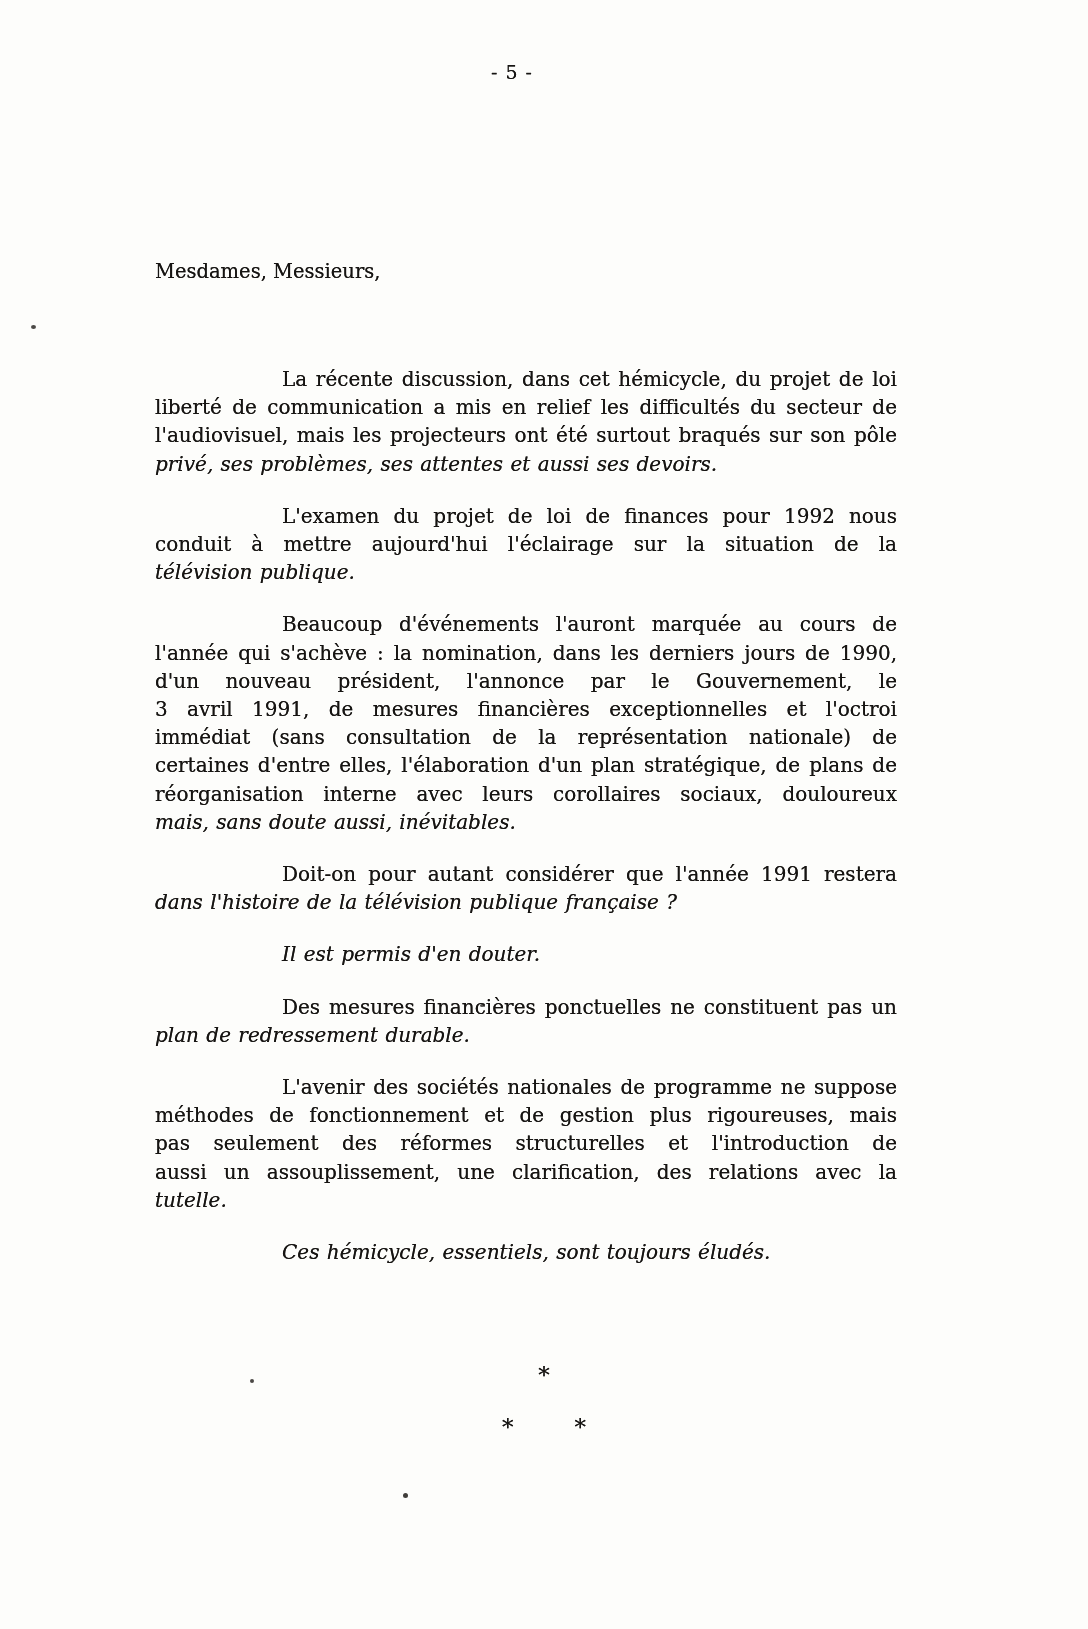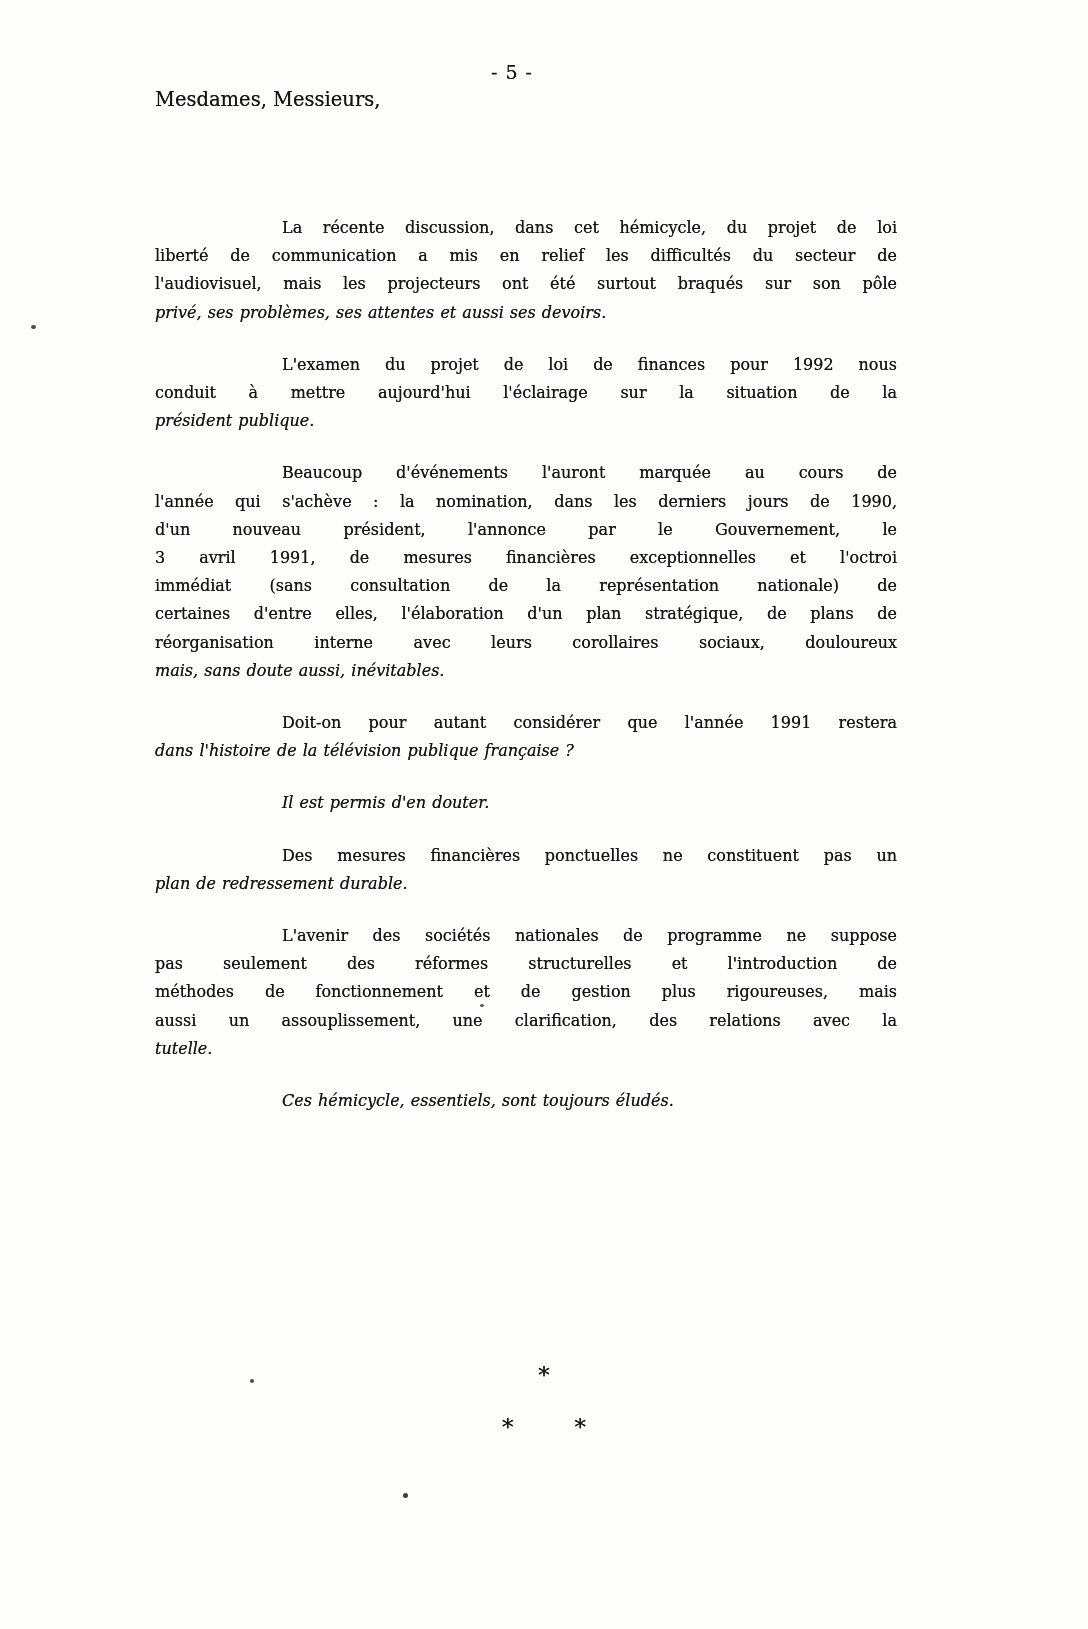--- a/index.html
+++ b/index.html
@@ -26,26 +26,27 @@
   .page-number {
     margin-top: 58px;
     line-height: 28px;
     font-size: 19px;
     text-align: center;
     position: relative;
     left: -14px;
     letter-spacing: 1px;
   }
   .salutation {
+    margin-top: 172px;
     font-size: 19.5px;
     line-height: 28px;
   }
   .paragraphs {
-    margin-top: 100px;
-    font-size: 16px;
+    margin-top: 79px;
+    font-size: 20px;
   }
   .para {
     margin: 0 0 24px 0;
   }
   .line {
     line-height: 28.2px;
     text-align: justify;
     text-align-last: justify;
     word-spacing: 1px;
   }
@@ -89,21 +90,21 @@
     <div class="paragraphs">
         <div class="para">
           <div class="line first">La récente discussion, dans cet hémicycle, du projet de loi</div>
           <div class="line">liberté de communication a mis en relief les difficultés du secteur de</div>
           <div class="line">l'audiovisuel, mais les projecteurs ont été surtout braqués sur son pôle</div>
           <div class="line last">privé, ses problèmes, ses attentes et aussi ses devoirs.</div>
         </div>
         <div class="para">
           <div class="line first">L'examen du projet de loi de finances pour 1992 nous</div>
           <div class="line">conduit à mettre aujourd'hui l'éclairage sur la situation de la</div>
-          <div class="line last">président publique.</div>
+          <div class="line last">télévision publique.</div>
         </div>
         <div class="para">
           <div class="line first">Beaucoup d'événements l'auront marquée au cours de</div>
           <div class="line">l'année qui s'achève : la nomination, dans les derniers jours de 1990,</div>
           <div class="line">d'un nouveau président, l'annonce par le Gouvernement, le</div>
           <div class="line">3 avril 1991, de mesures financières exceptionnelles et l'octroi</div>
           <div class="line">immédiat (sans consultation de la représentation nationale) de</div>
           <div class="line">certaines d'entre elles, l'élaboration d'un plan stratégique, de plans de</div>
           <div class="line">réorganisation interne avec leurs corollaires sociaux, douloureux</div>
           <div class="line last">mais, sans doute aussi, inévitables.</div>
@@ -114,22 +115,22 @@
         </div>
         <div class="para">
           <div class="line first last">Il est permis d'en douter.</div>
         </div>
         <div class="para">
           <div class="line first">Des mesures financières ponctuelles ne constituent pas un</div>
           <div class="line last">plan de redressement durable.</div>
         </div>
         <div class="para">
           <div class="line first">L'avenir des sociétés nationales de programme ne suppose</div>
+          <div class="line">méthodes de fonctionnement et de gestion plus rigoureuses, mais</div>
           <div class="line">pas seulement des réformes structurelles et l'introduction de</div>
-          <div class="line">méthodes de fonctionnement et de gestion plus rigoureuses, mais</div>
           <div class="line">aussi un assouplissement, une clarification, des relations avec la</div>
           <div class="line last">tutelle.</div>
         </div>
         <div class="para">
           <div class="line first last">Ces hémicycle, essentiels, sont toujours éludés.</div>
         </div>
       </div>
   </div>
 
   <div class="separator">

